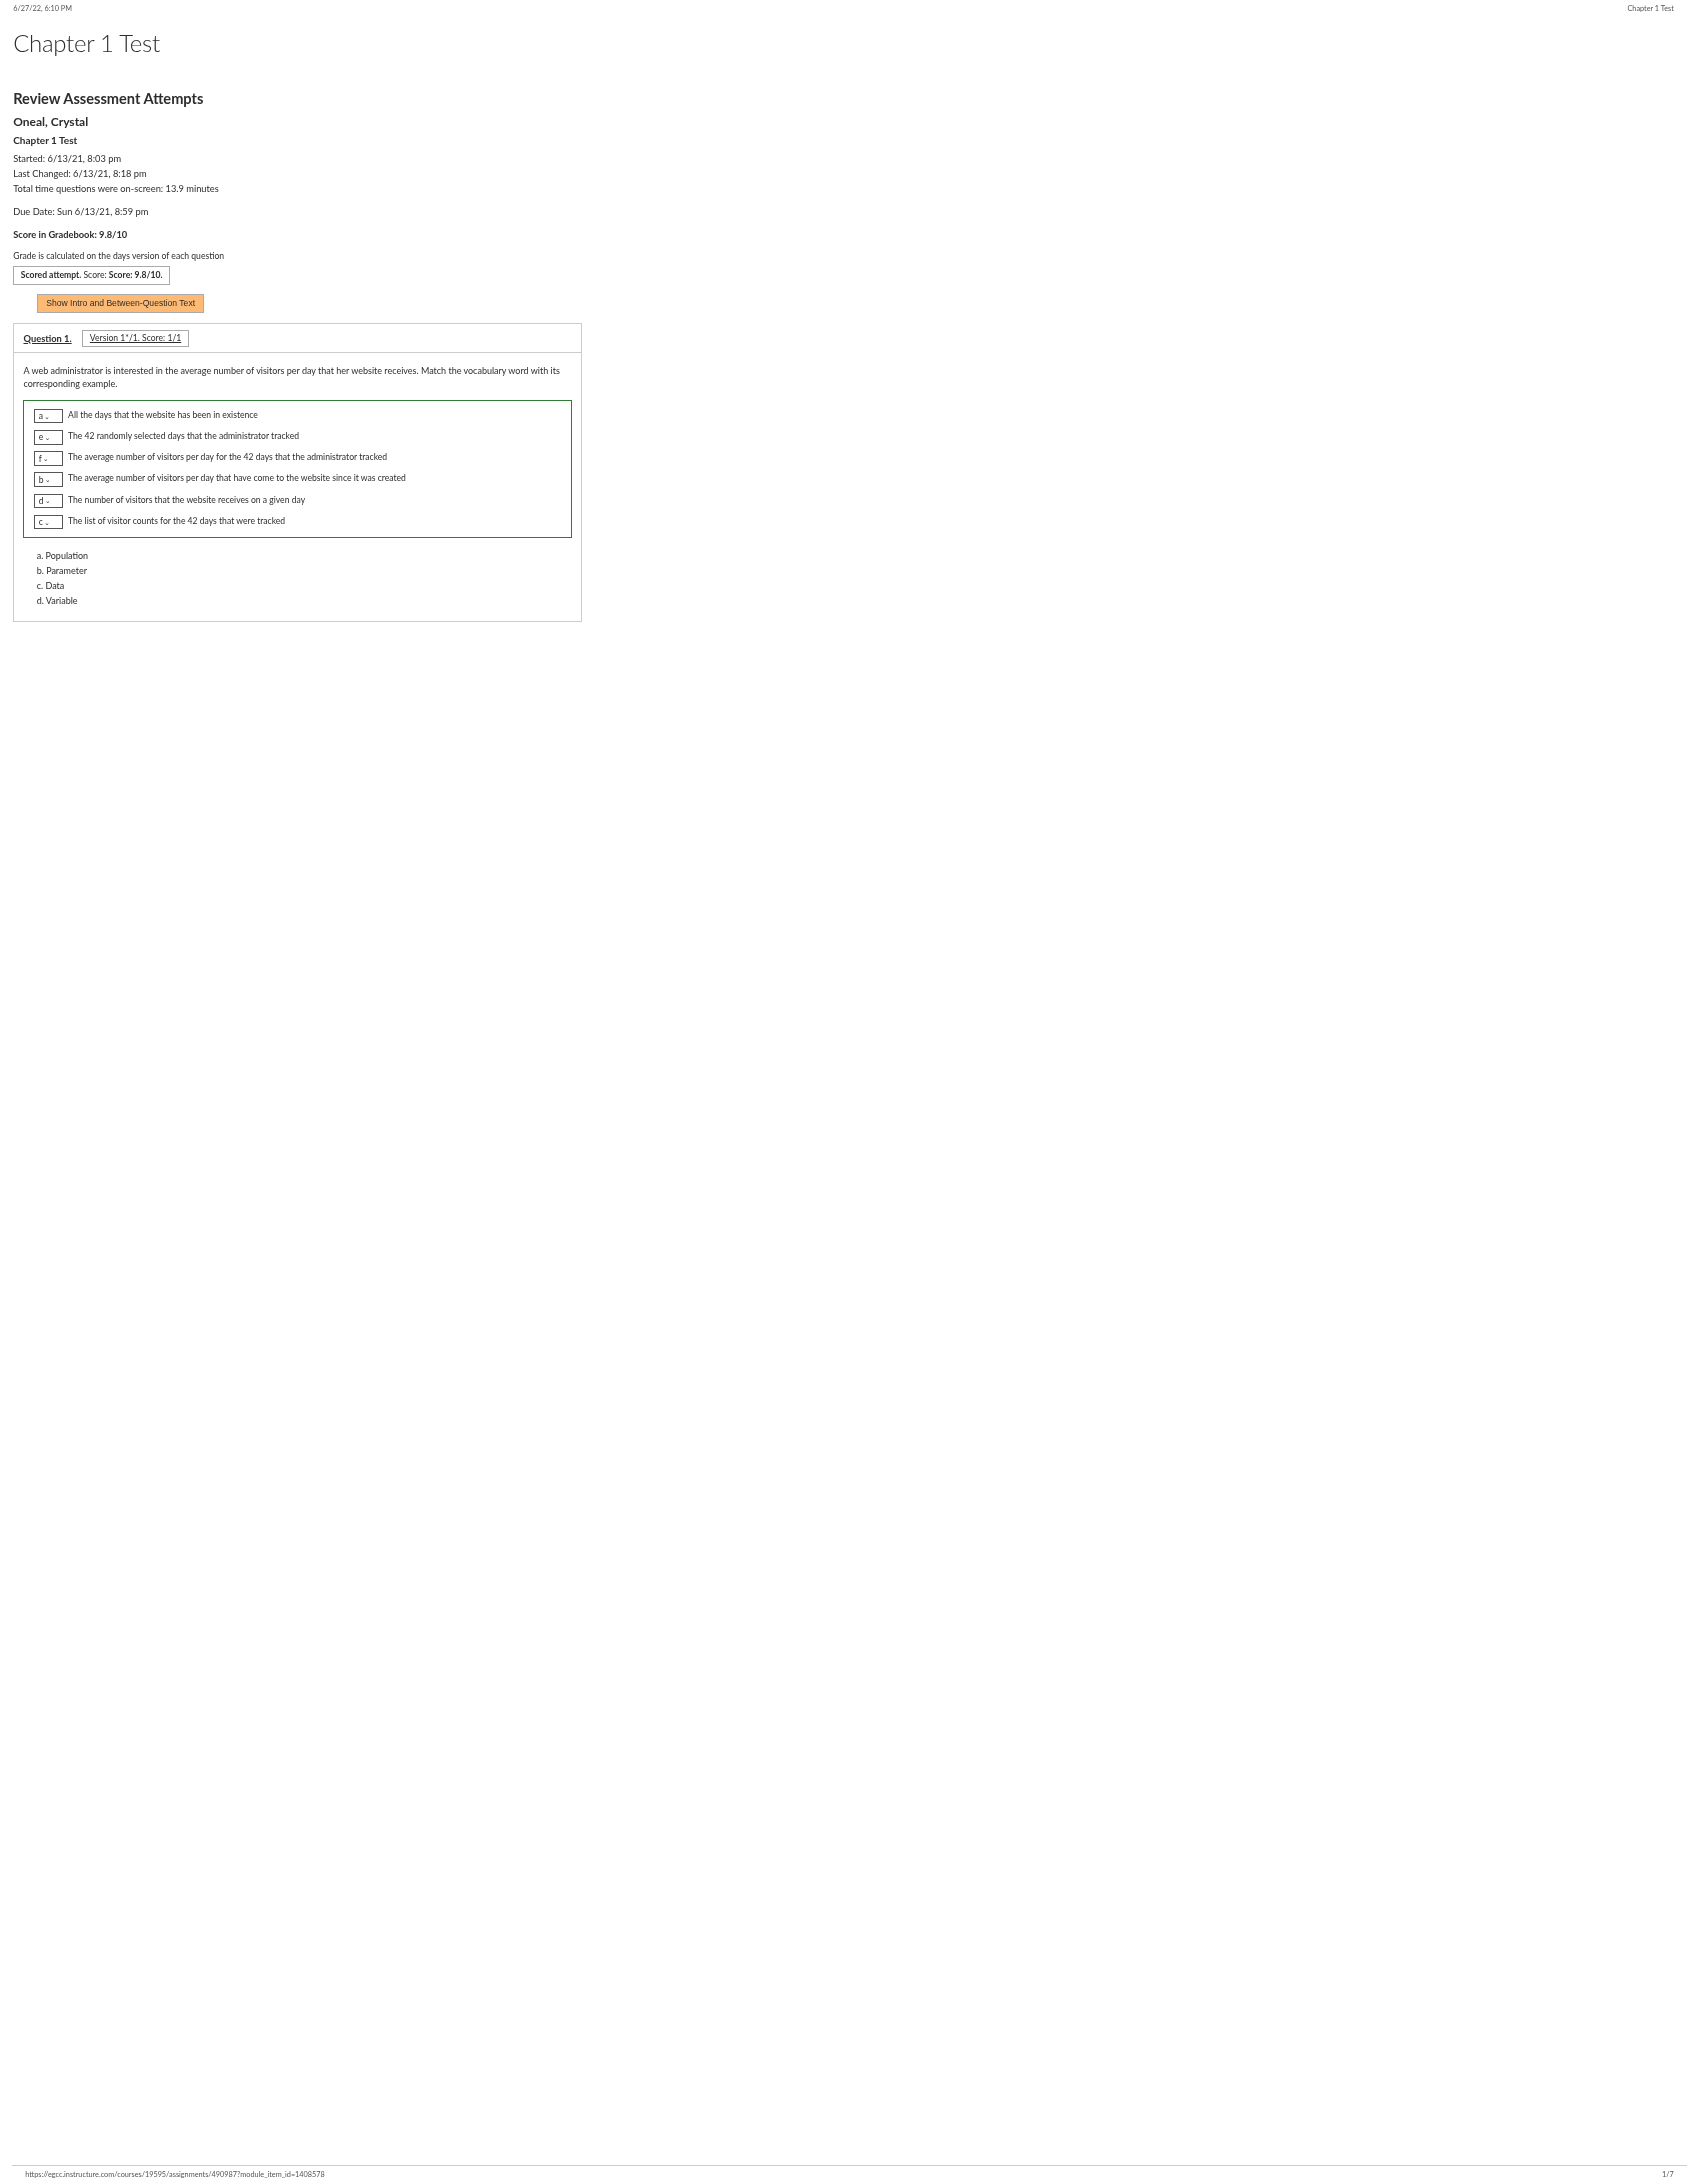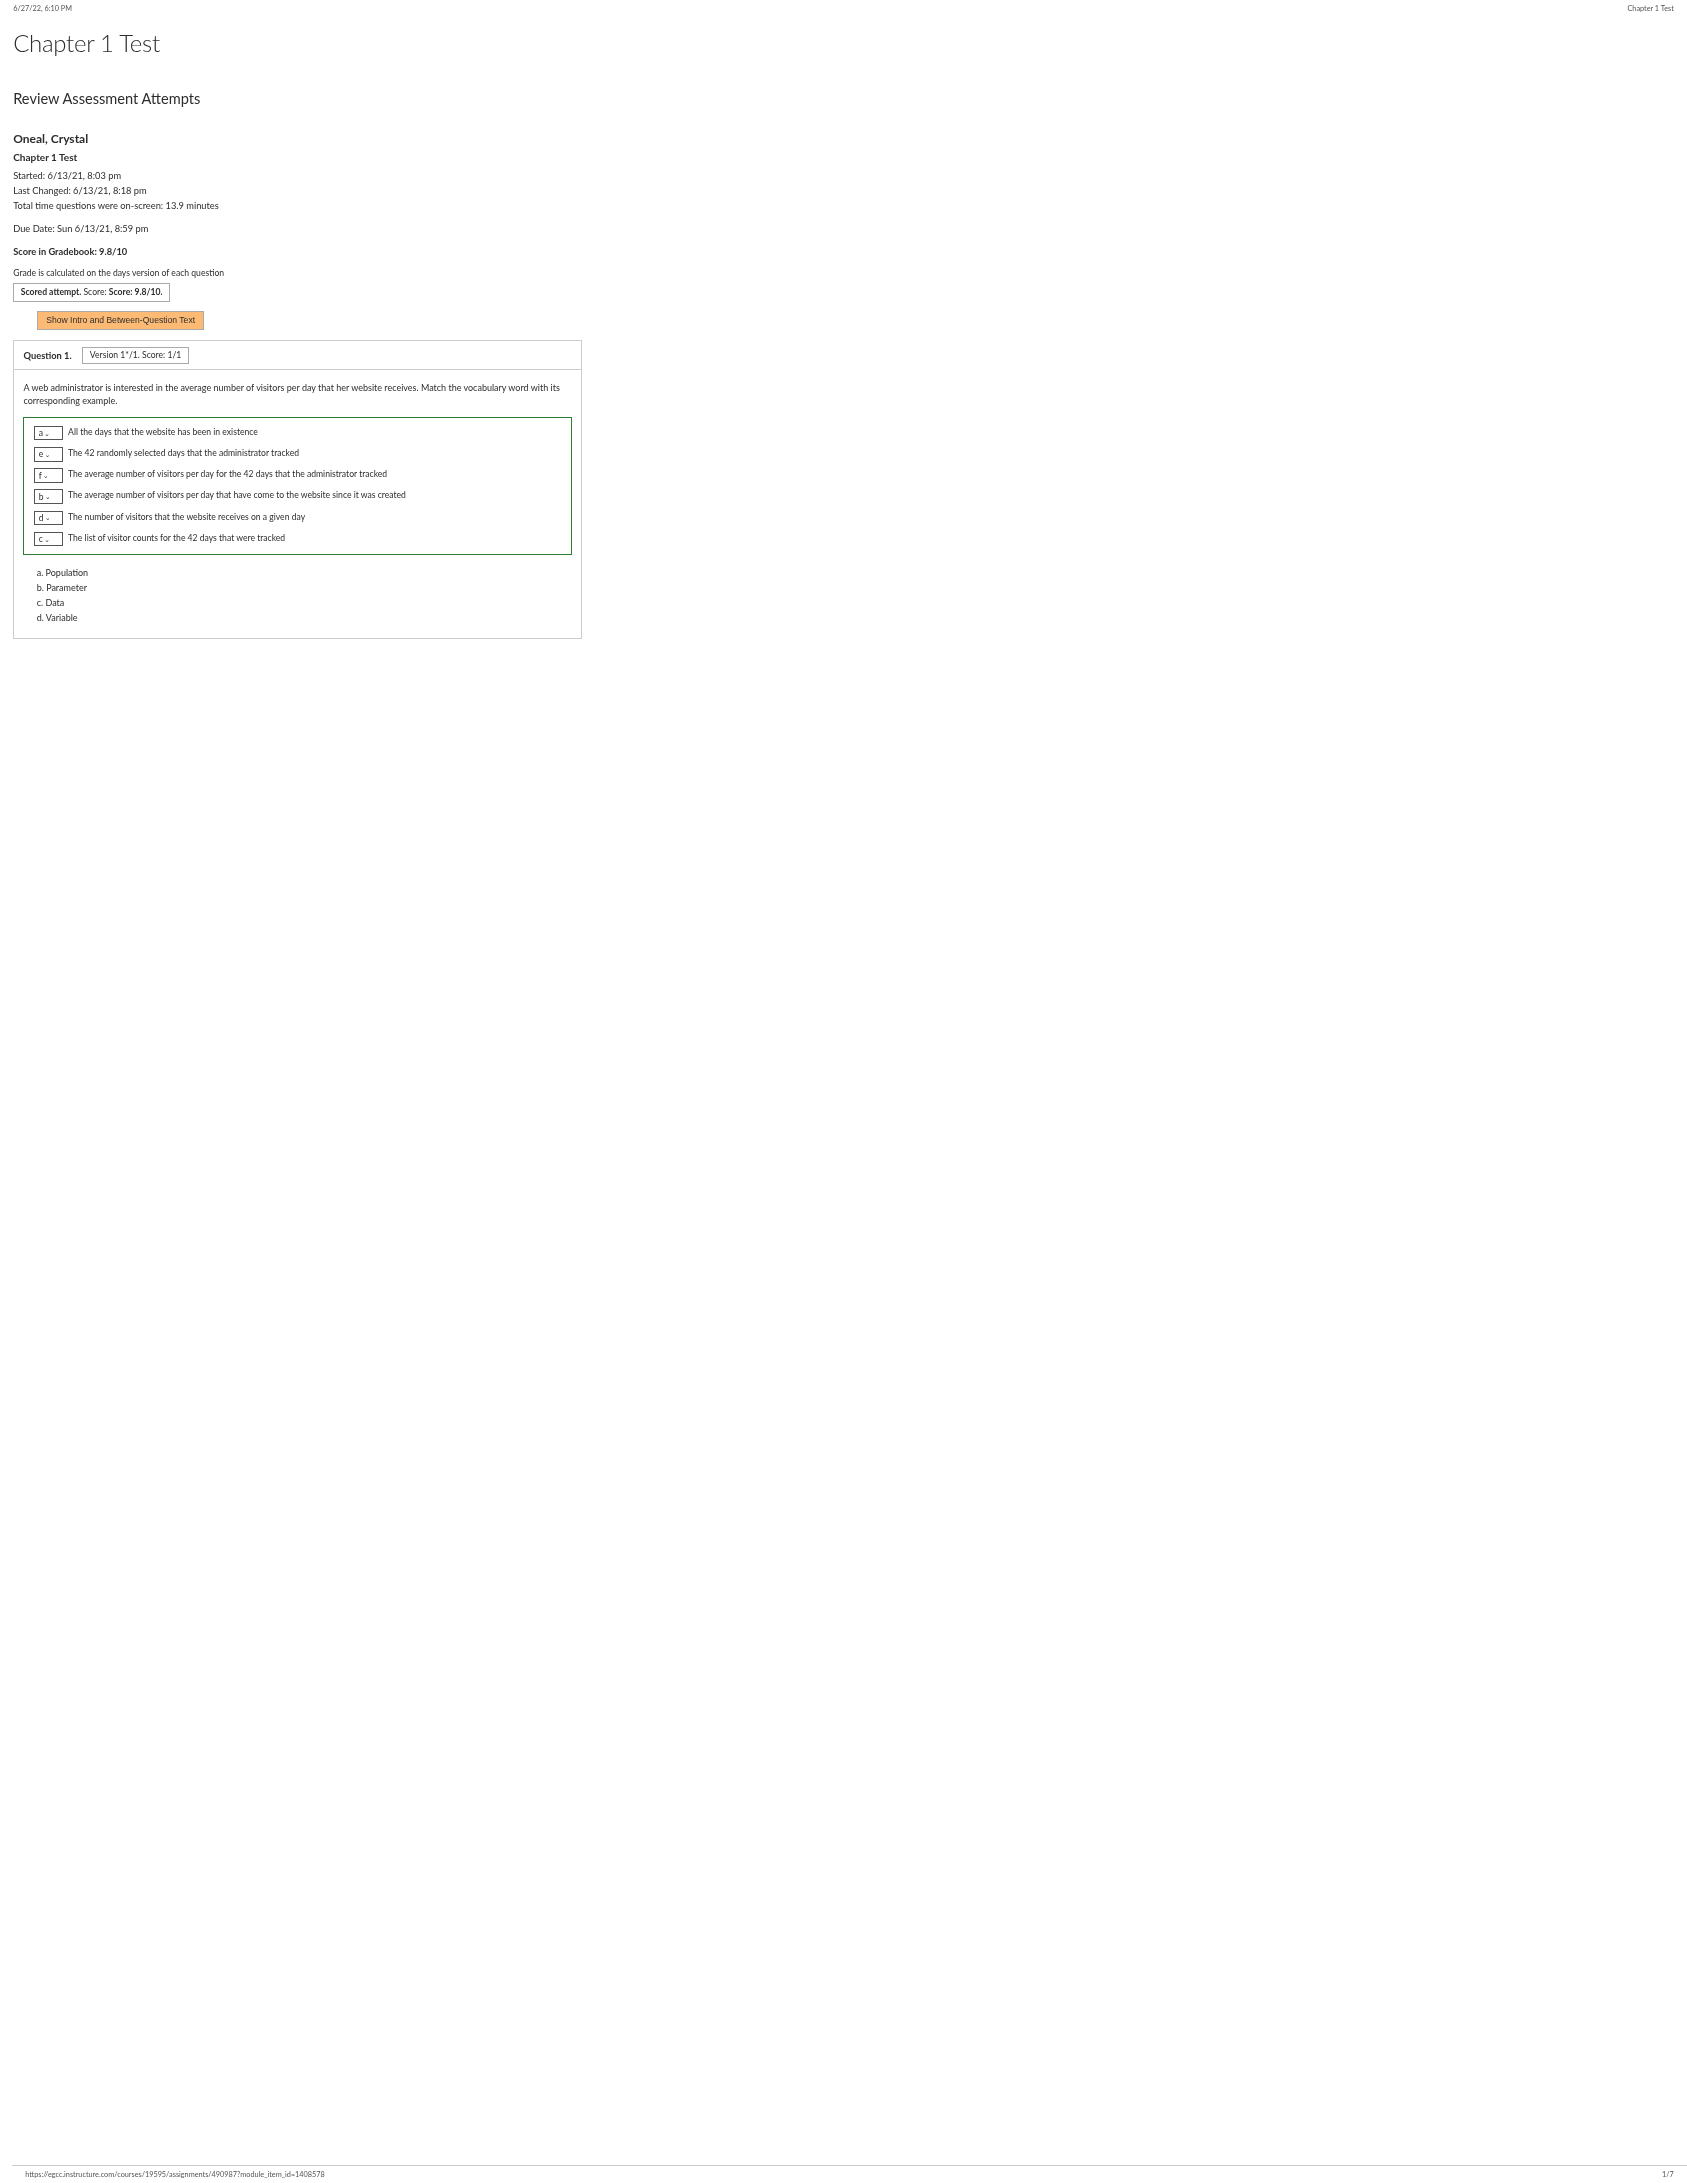--- a/index.html
+++ b/index.html
@@ -34,22 +34,22 @@
       letter-spacing: -0.3px;
     }
 
     .main-content {
       padding: 13.2px 13.2px 26.5px 13.2px;
       max-width: 595px;
     }
 
     .section-heading {
       font-size: 14.6px;
-      font-weight: normal;
-      margin-bottom: 24px;
+      font-weight: bold;
+      margin-bottom: 7px;
       margin-top: 13.2px;
     }
 
     .sub-heading {
       font-size: 12px;
       font-weight: bold;
       margin-bottom: 5.3px;
     }
 
     .info-block {
@@ -97,20 +97,21 @@
       border: 0.7px solid #ccc;
       margin-bottom: 13.2px;
     }
 
     .question-header {
       display: flex;
       align-items: center;
       border-bottom: 0.7px solid #ccc;
       padding: 5.3px 9.3px;
       gap: 0;
+      text-decoration: underline;
     }
 
     .question-label {
       font-weight: bold;
       font-size: 9.3px;
       margin-right: 10.6px;
     }
 
     .question-version-box {
       border: 0.7px solid #aaa;

